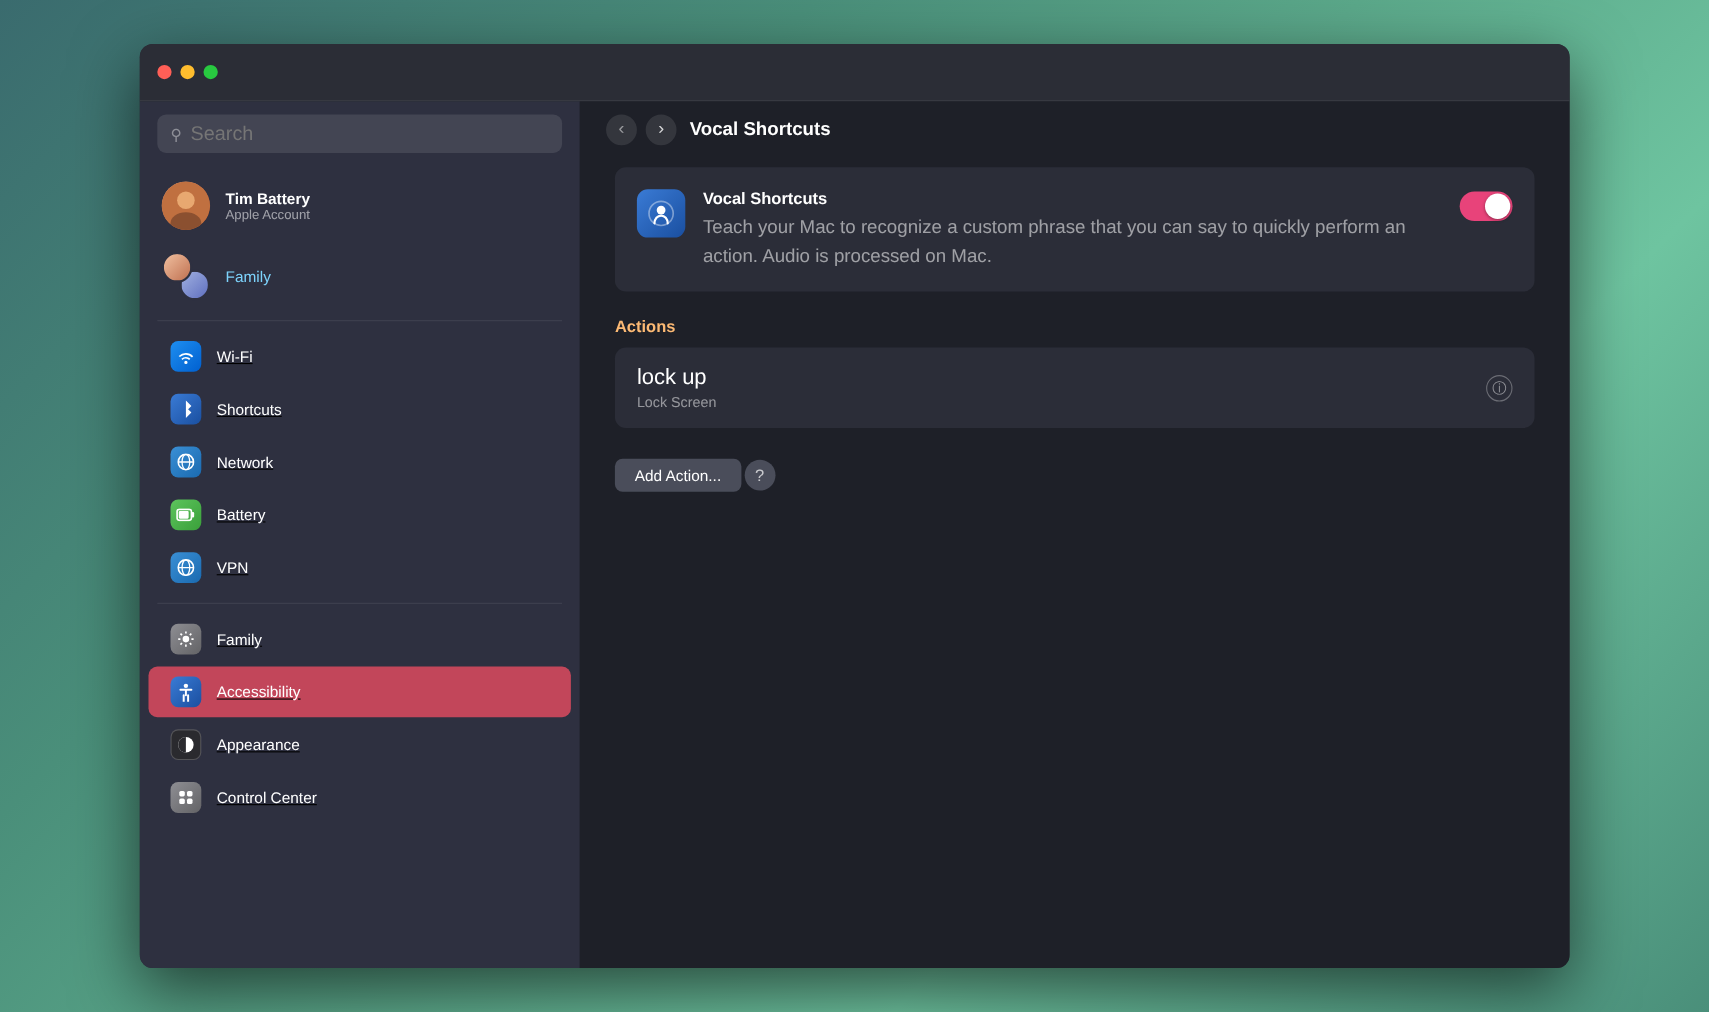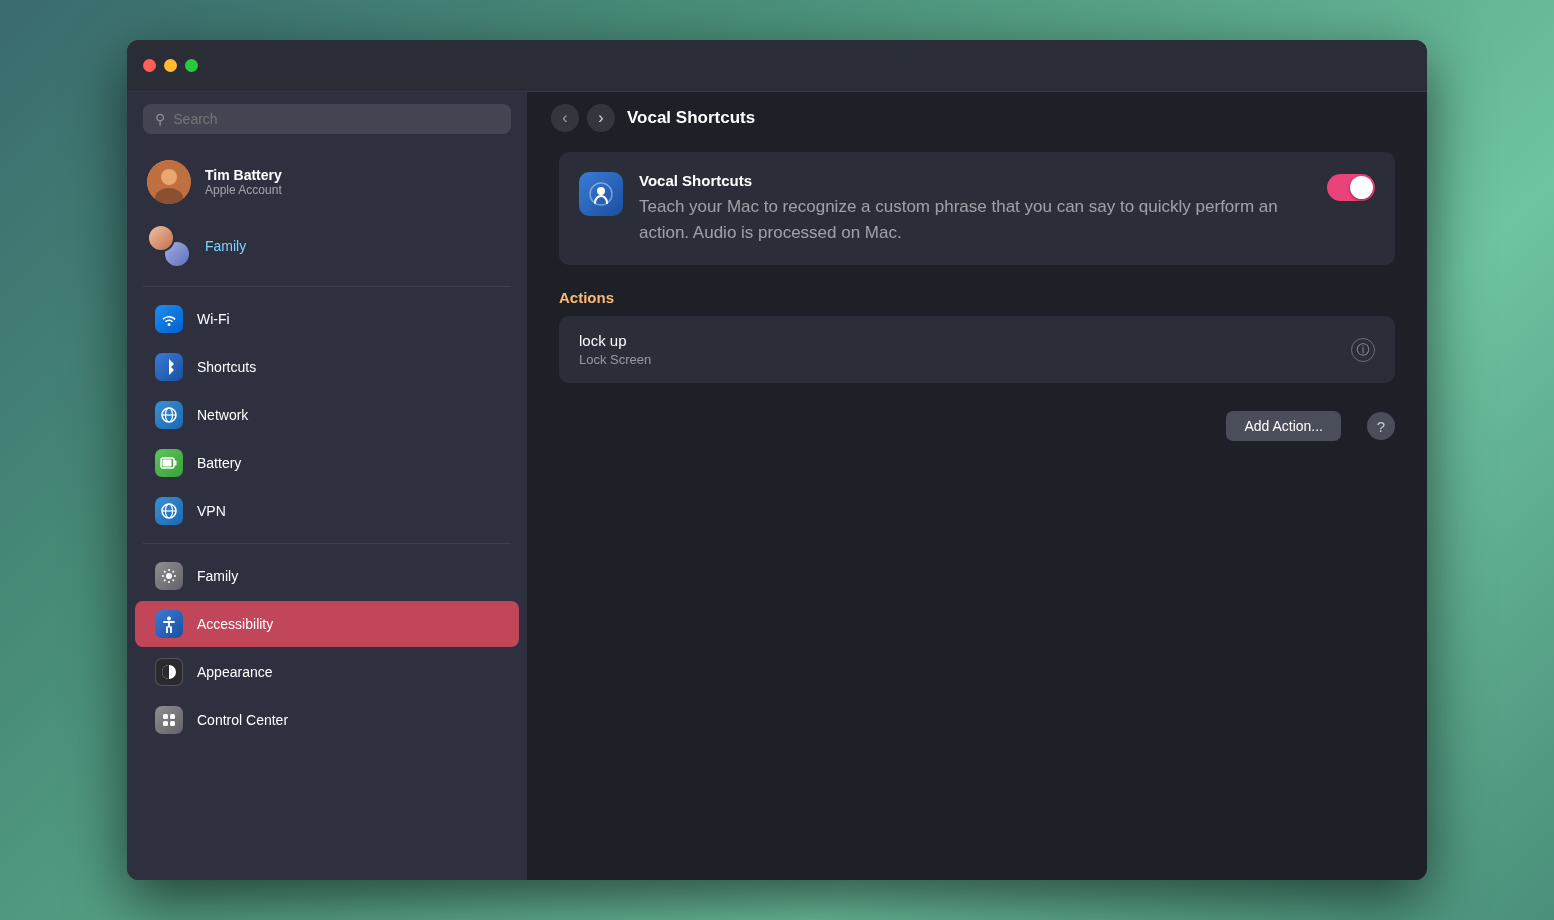--- a/index.html
+++ b/index.html
@@ -79,21 +79,21 @@
       align-items: center;
       padding: 7px 12px;
       gap: 8px;
     }
 
     .search-bar input {
       background: transparent;
       border: none;
       outline: none;
       color: rgba(255,255,255,0.5);
-      font-size: 14px;
+      font-size: 18px;
       width: 100%;
     }
 
     .search-icon-svg {
       color: rgba(255,255,255,0.4);
       font-size: 14px;
       flex-shrink: 0;
     }
 
     .user-section {
@@ -177,20 +177,21 @@
     }
 
     .sidebar-item {
       display: flex;
       align-items: center;
       padding: 9px 20px;
       gap: 14px;
       cursor: pointer;
       border-radius: 8px;
       margin: 1px 8px;
+      text-decoration: underline;
     }
 
     .sidebar-item.active {
       background: #c2465a;
     }
 
     .sidebar-item-icon {
       width: 28px;
       height: 28px;
       border-radius: 7px;
@@ -339,21 +340,21 @@
     .action-card {
       background: #2b2d38;
       border-radius: 10px;
       padding: 16px 20px;
       display: flex;
       align-items: center;
       justify-content: space-between;
     }
 
     .action-info .action-phrase {
-      font-size: 15px;
+      font-size: 20px;
       color: #ffffff;
       margin-bottom: 3px;
     }
 
     .action-info .action-name {
       font-size: 13px;
       color: rgba(255,255,255,0.5);
     }
 
     .info-btn {
@@ -366,22 +367,22 @@
       font-size: 13px;
       cursor: pointer;
       display: flex;
       align-items: center;
       justify-content: center;
     }
 
     .bottom-actions {
       display: flex;
       align-items: center;
-      justify-content: flex-end;
-      gap: 26px;
+      justify-content: flex-start;
+      gap: 3px;
       padding-top: 4px;
     }
 
     .add-action-btn {
       background: #4a4d5a;
       border: none;
       color: #ffffff;
       font-size: 14px;
       padding: 7px 18px;
       border-radius: 7px;

